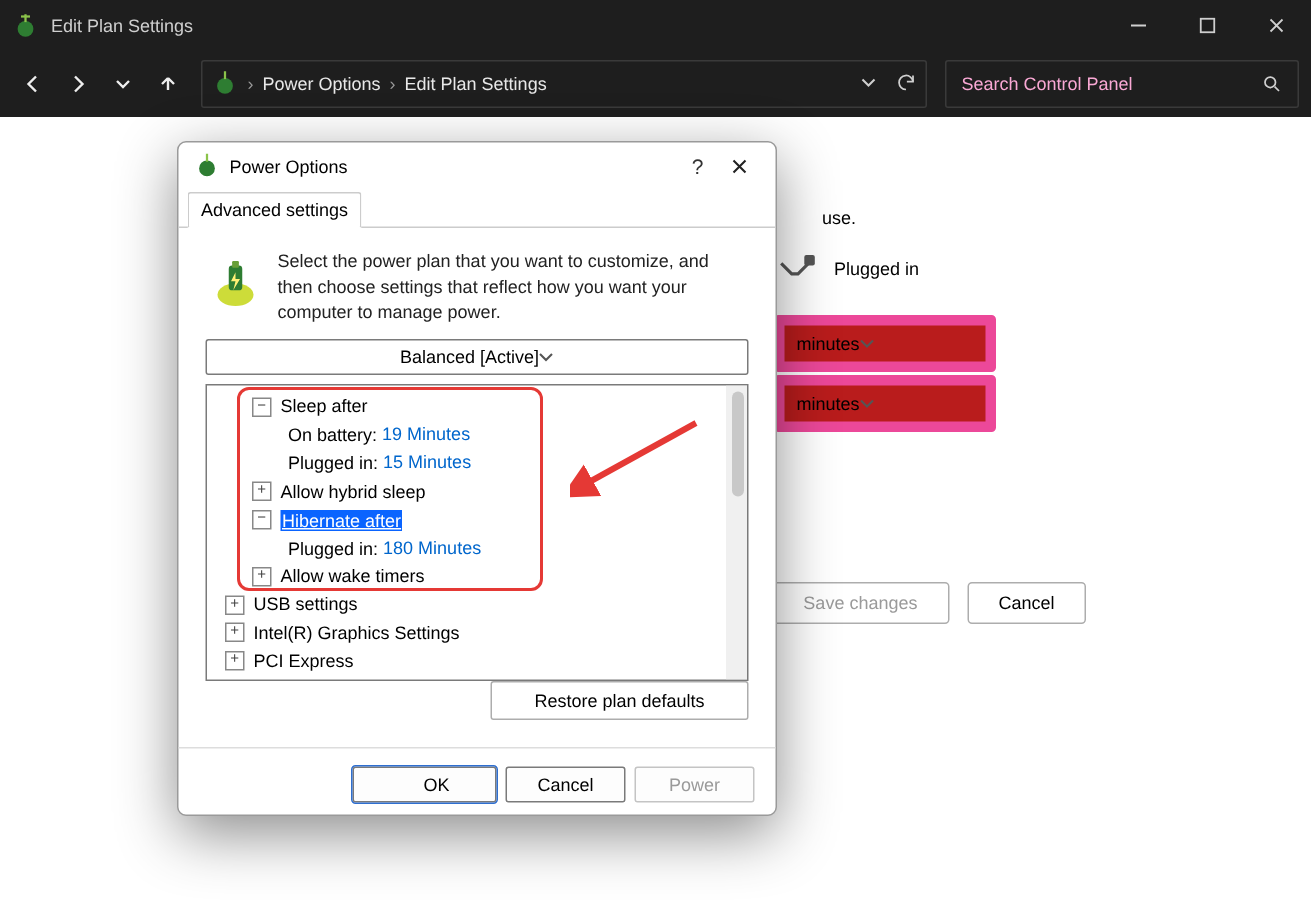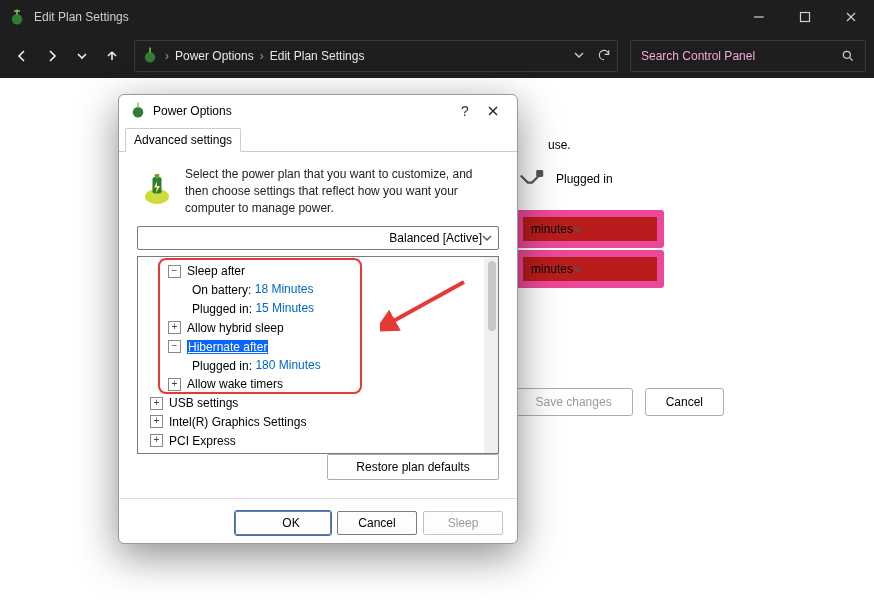--- a/index.html
+++ b/index.html
@@ -28,21 +28,21 @@
   .bigbtn.disabled{color:#9a9a9a;}
   
   .dialog{position:absolute;left:118px;top:94px;width:398px;height:448px;background:#fff;border:1px solid #9a9a9a;border-radius:6px;box-shadow:0 12px 40px rgba(0,0,0,.45);}
   .dlg-titlebar{height:32px;display:flex;align-items:center;padding:0 10px;font-size:12px;}
   .dlg-titlebar .spacer{flex:1;}
   .dlg-titlebar .tbtn{width:28px;height:28px;display:flex;align-items:center;justify-content:center;color:#333;font-size:14px;}
   .tabs{height:24px;display:flex;align-items:flex-end;border-bottom:1px solid #ccc;padding-left:6px;}
   .tab{height:22px;border:1px solid #ccc;border-bottom:1px solid #fff;background:#fff;padding:0 8px;display:flex;align-items:center;font-size:12px;border-radius:2px 2px 0 0;margin-bottom:-1px;}
   .intro{display:flex;gap:10px;padding:14px 20px 10px 20px;font-size:12px;line-height:1.4;align-items:center;}
   .intro .txt{color:#222;}
-  .planselect{margin:0 18px 6px 18px;height:22px;border:1px solid #7a7a7a;border-radius:2px;display:flex;align-items:center;justify-content:flex-end;padding:0 6px;font-size:12px;}
+  .planselect{margin:0 18px 6px 18px;height:22px;border:1px solid #7a7a7a;border-radius:2px;display:flex;align-items:center;justify-content:center;padding:0 6px;font-size:12px;}
   .tree-wrap{margin:4px 18px 0 18px;height:196px;border:1px solid #7a7a7a;background:#fff;position:relative;overflow:hidden;}
   .tree{position:absolute;left:0;right:14px;top:0;bottom:0;padding:4px 6px 4px 6px;font-size:12px;line-height:18px;}
   .tree .row{white-space:nowrap;}
   .tree .b{display:inline-block;width:11px;height:11px;border:1px solid #888;margin-right:6px;text-align:center;line-height:9px;font-size:10px;vertical-align:middle;background:#fff;color:#444;}
   .tree .lbl{vertical-align:middle;}
   .tree .val{color:#0066cc;}
   .tree .sel{background:#0a64ff;color:#fff;padding:0 1px;text-decoration:underline;}
   .tree .ind1{padding-left:24px;}
   .tree .ind2{padding-left:48px;}
   .scrollbar{position:absolute;right:0;top:0;bottom:0;width:14px;background:#f0f0f0;}
@@ -210,21 +210,21 @@
     <div class="planselect">
       <span>Balanced [Active]</span>
       <svg width="10" height="10">
           <path d="M1 3l4 4 4-4" fill="none" stroke="#555" stroke-width="1.4"></path>
         </svg>
     </div>
 
     <div class="tree-wrap">
       <div class="tree">
         <div class="row ind1"><span class="b">−</span><span class="lbl">Sleep after</span></div>
-        <div class="row ind2"><span class="lbl">On battery:</span> <span class="val">18 Minutes</span></div>
+        <div class="row ind2"><span class="lbl">On battery:</span> <span class="val">19 Minutes</span></div>
         <div class="row ind2"><span class="lbl">Plugged in:</span> <span class="val">15 Minutes</span></div>
         <div class="row ind1"><span class="b">+</span><span class="lbl">Allow hybrid sleep</span></div>
         <div class="row ind1"><span class="b">−</span><span class="lbl sel">Hibernate after</span></div>
         <div class="row ind2"><span class="lbl">Plugged in:</span> <span class="val">180 Minutes</span></div>
         <div class="row ind1"><span class="b">+</span><span class="lbl">Allow wake timers</span></div>
         <div class="row" style="padding-left:6px"><span class="b">+</span><span class="lbl">USB settings</span></div>
         <div class="row" style="padding-left:6px"><span class="b">+</span><span class="lbl">Intel(R) Graphics Settings</span></div>
         <div class="row" style="padding-left:6px"><span class="b">+</span><span class="lbl">PCI Express</span></div>
       </div>
       <div class="scrollbar">
@@ -240,21 +240,21 @@
 
     <div class="dlg-sep"></div>
     <div class="dlg-btnrow">
       <div class="dbtn primary">
           <span>OK</span>
         </div>
       <div class="dbtn">
           <span>Cancel</span>
         </div>
       <div class="dbtn disabled">
-          <span>Sleep</span>
+          <span>Power</span>
         </div>
     </div>
   </div>
 
   <div class="redbox"></div>
   <svg class="arrow" width="90" height="60">
     <defs>
         <marker id="ah" markerWidth="10" markerHeight="10" refX="2" refY="3" orient="auto">
           <path d="M0 0L6 3L0 6Z" fill="#e53935"></path>
         </marker>

